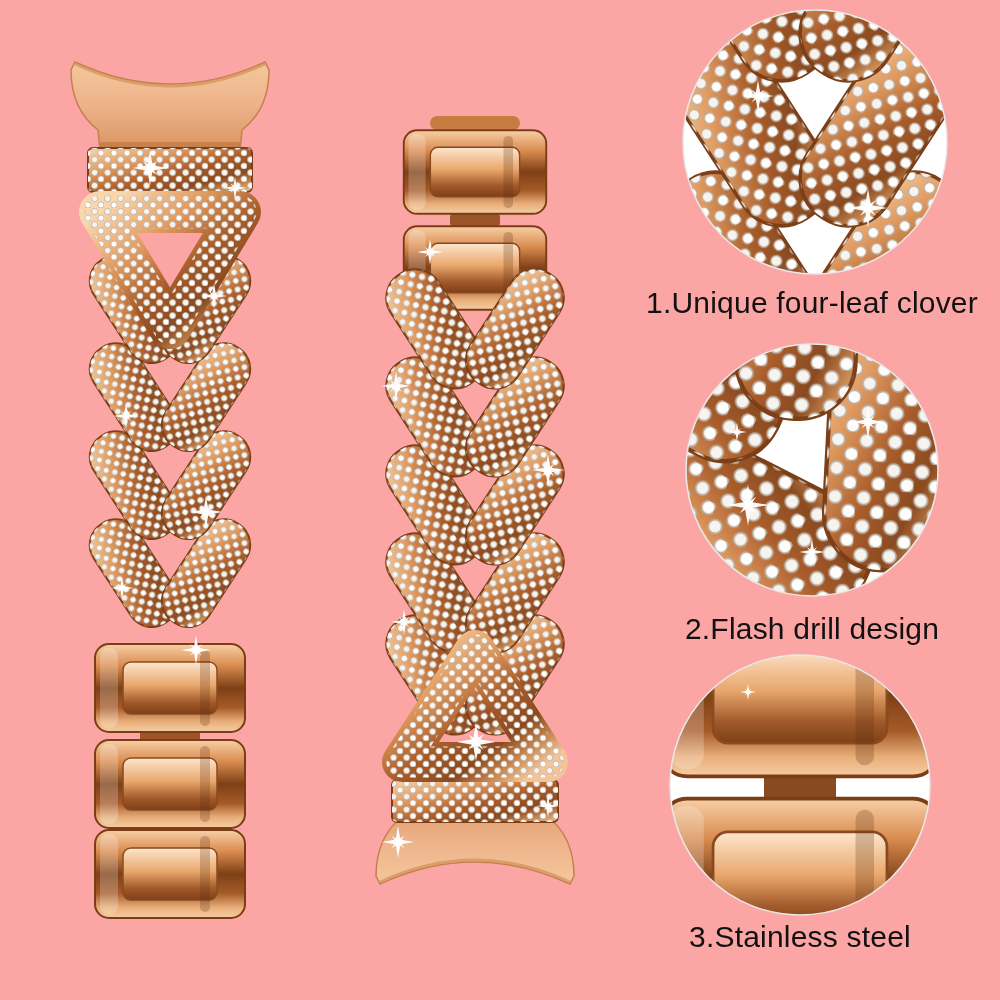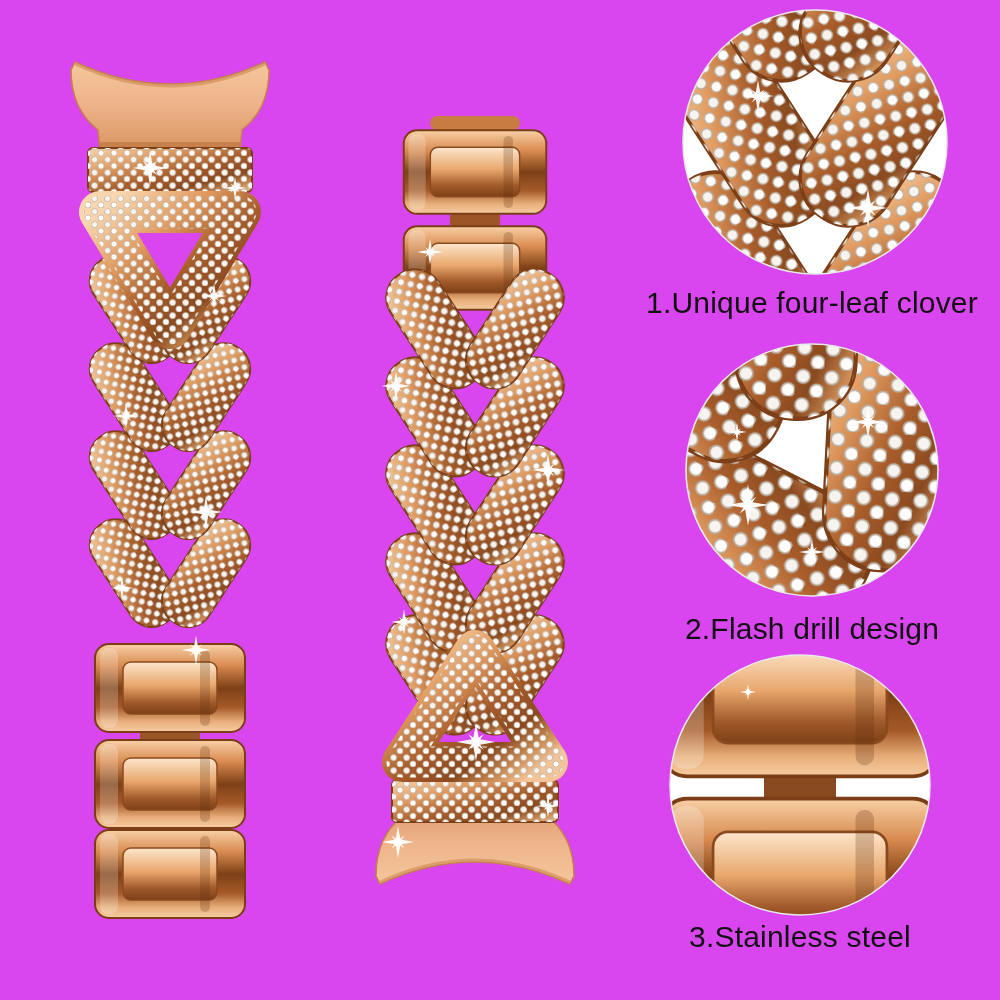--- a/index.html
+++ b/index.html
@@ -1,17 +1,17 @@
 <!DOCTYPE html>
 <html><head>
 <meta charset="utf-8">
 <style>
   html,body{margin:0;padding:0;background:#ffffff;}
   body{width:1000px;height:1000px;font-family:"Liberation Sans",sans-serif;}
-  .stage{position:relative;width:1000px;height:1000px;background:#d946ef;overflow:hidden;}
+  .stage{position:relative;width:1000px;height:1000px;background:#fca5a5;overflow:hidden;}
   svg.art{position:absolute;left:0;top:0;}
   .feature-label{
     position:absolute;width:440px;text-align:center;
     font-size:30px;color:#111;letter-spacing:.2px;white-space:nowrap;
   }
   #label-1{left:592px;top:286px;}
   #label-2{left:592px;top:612px;}
   #label-3{left:580px;top:920px;}
 </style>
 </head>

